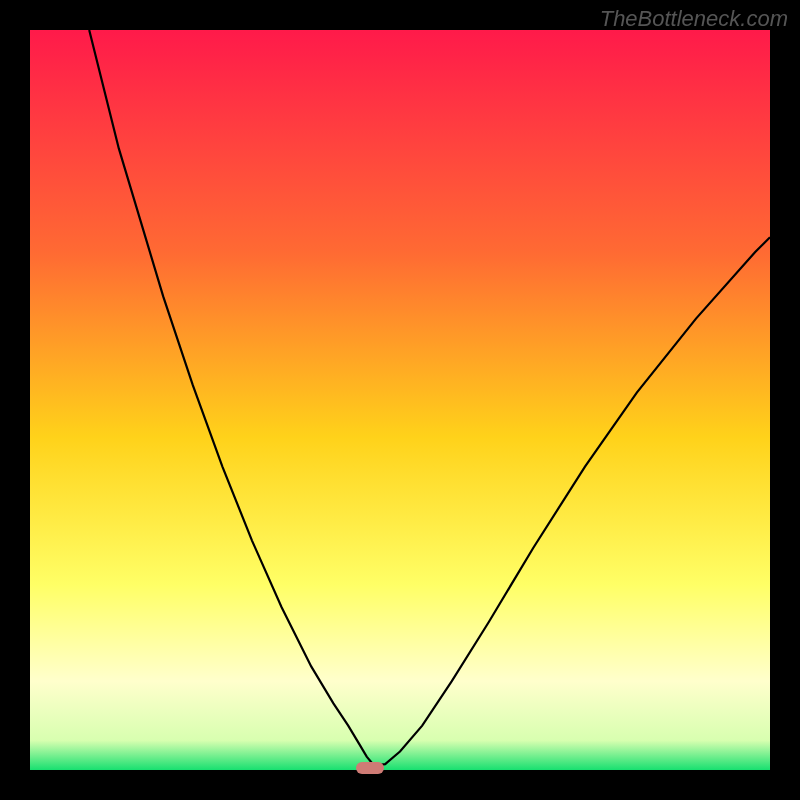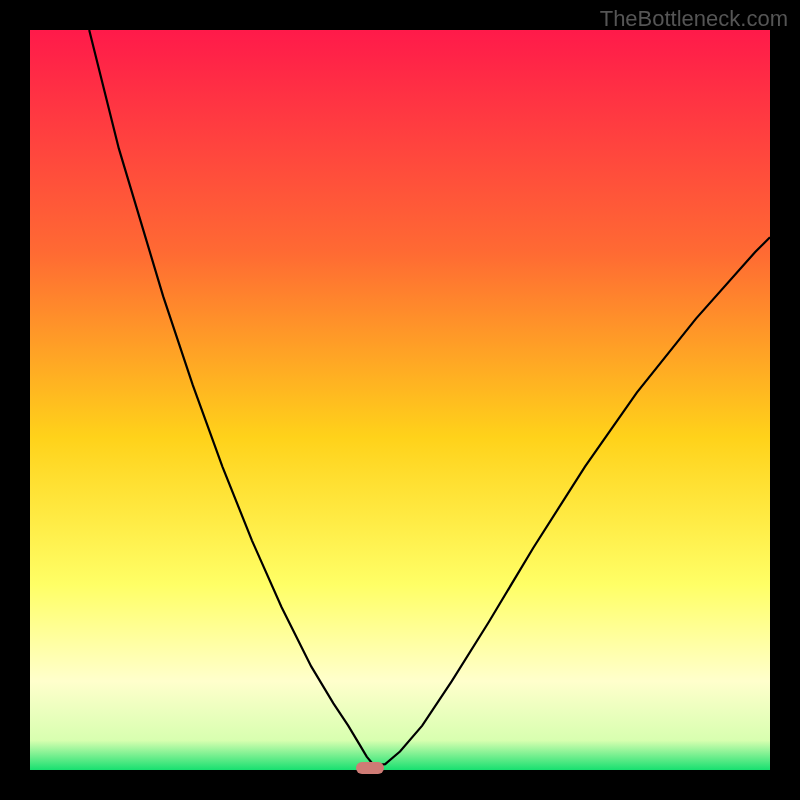--- a/index.html
+++ b/index.html
@@ -18,20 +18,21 @@
     position: relative;
   }
   .watermark {
     position: absolute;
     top: 6px;
     right: 12px;
     color: #555;
     font-size: 22px;
     font-family: Arial, sans-serif;
     z-index: 10;
+    font-style: italic;
   }
   .plot {
     position: absolute;
     left: 30px;
     top: 30px;
     width: 740px;
     height: 740px;
   }
   .marker {
     position: absolute;

